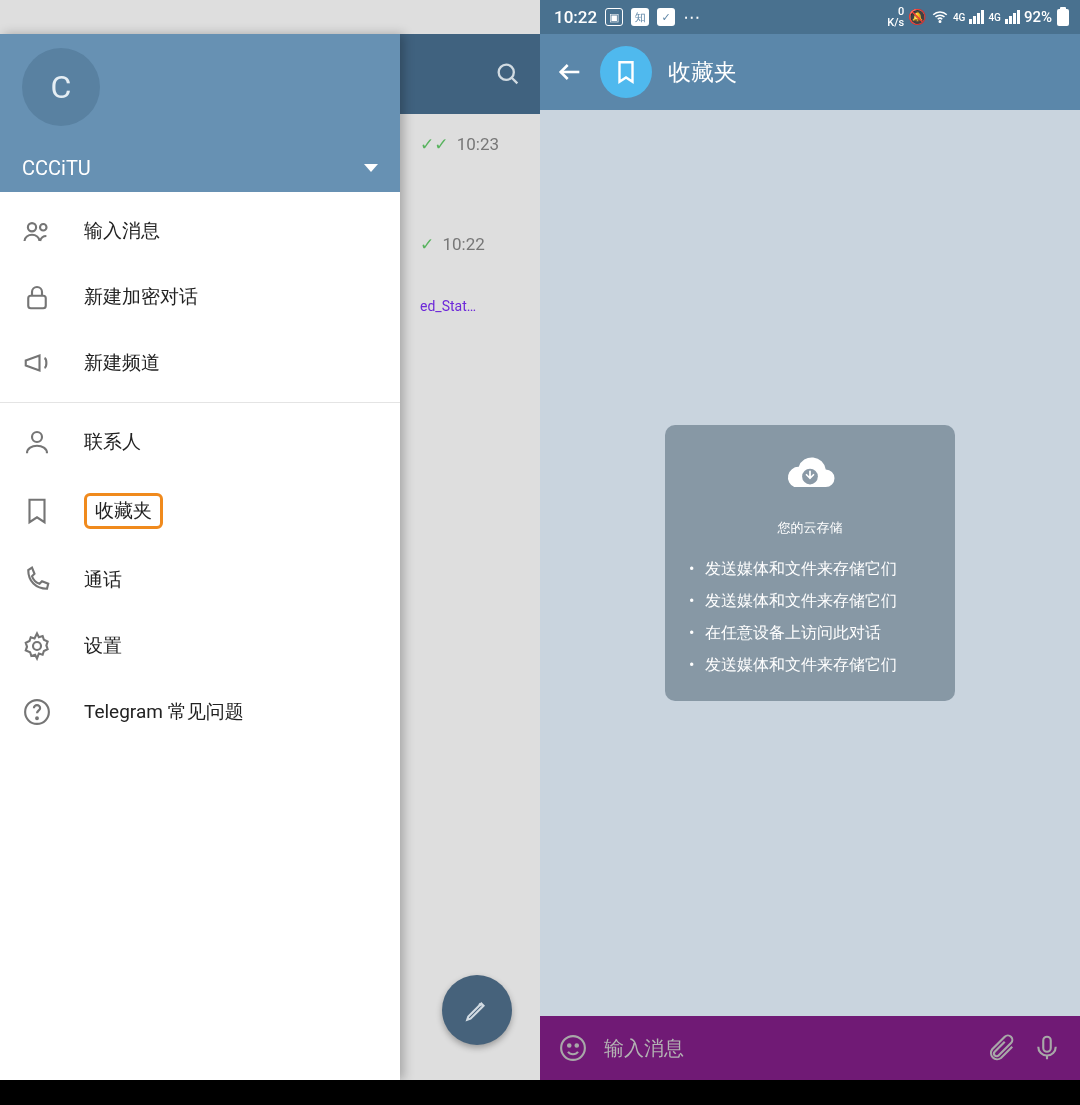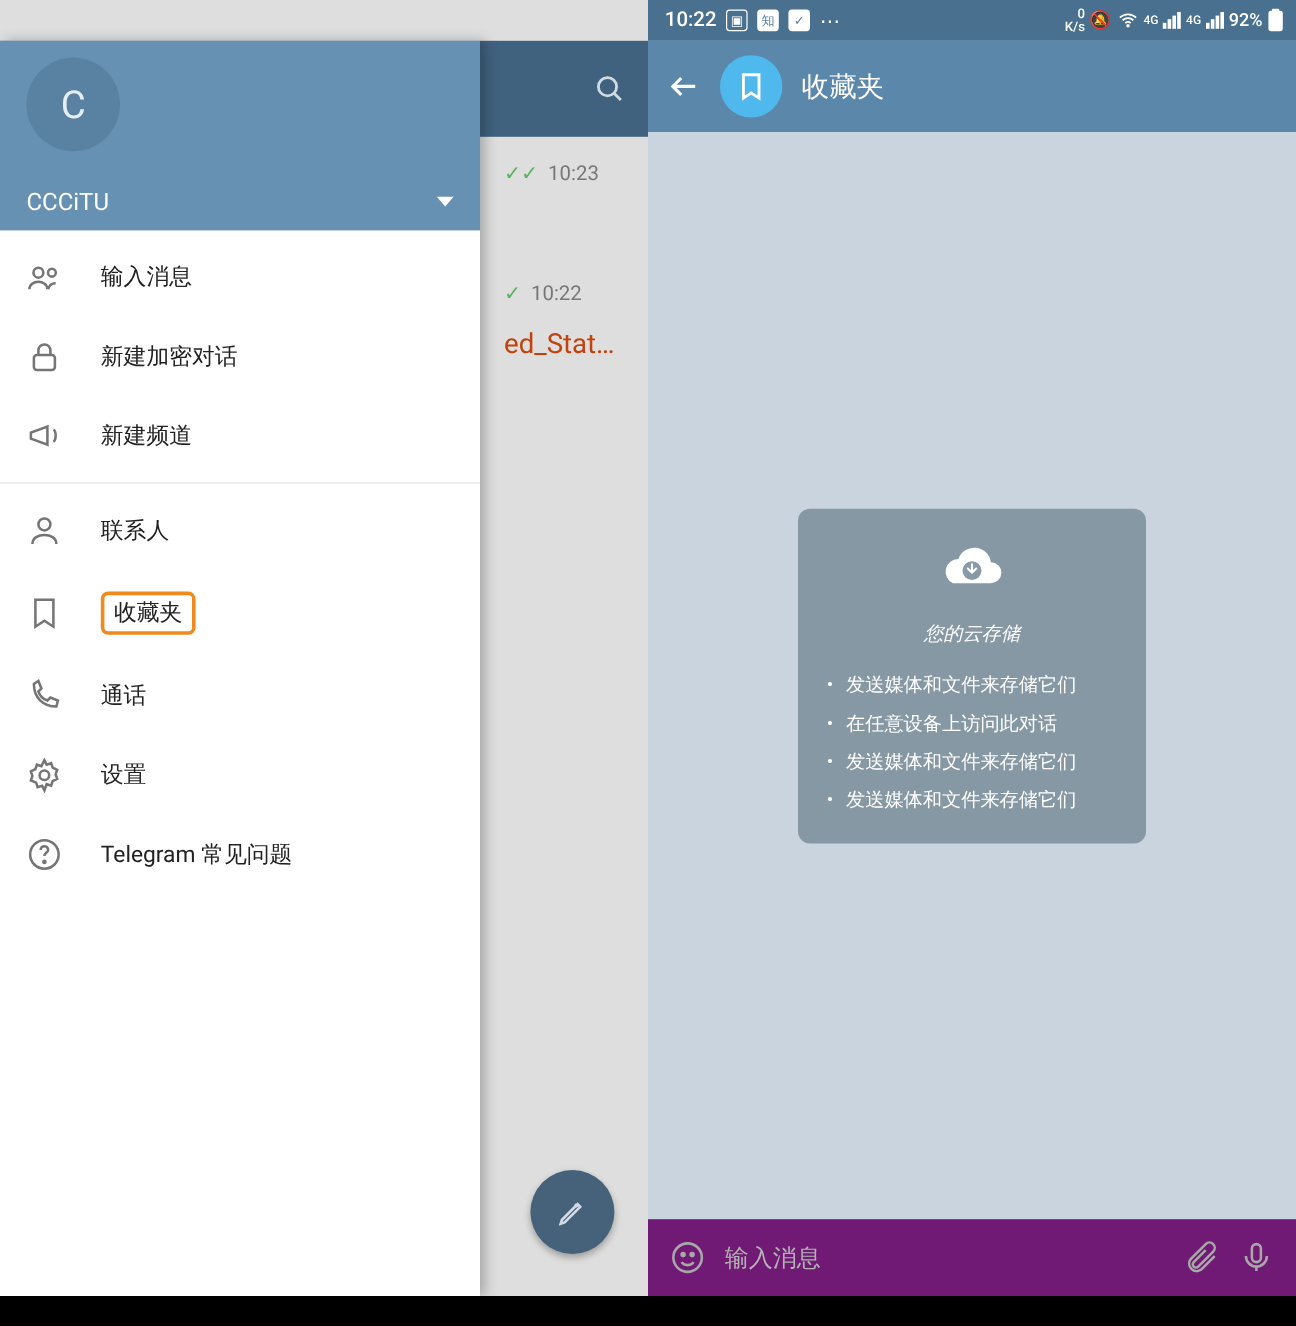--- a/index.html
+++ b/index.html
@@ -71,21 +71,21 @@
   }
   .search-icon { color:#d1dbe2; }
   .chat-preview {
     position:absolute; left:420px; right:4px;
     color:#777; font-size:17px;
   }
   .chat-preview .ticks { color:#58b35e; font-size:17px; margin-right:4px; }
   .chat-preview.t1 { top:134px; }
   .chat-preview.t2 { top:234px; }
   .chat-preview .snippet {
-    color:#c2410c; font-size:23px; margin-top:18px;
+    color:#6d28d9; font-size:14px; margin-top:44px;
     white-space:nowrap; overflow:hidden;
   }
 
   .drawer {
     position: absolute;
     left: 0; top: 34px; bottom: 25px;
     width: 400px;
     background: #fff;
     box-shadow: 4px 0 10px rgba(0,0,0,0.25);
     display:flex;
@@ -168,21 +168,21 @@
   .cloud-card {
     background:rgba(123,141,155,0.85);
     border-radius:10px;
     padding:24px 24px 20px 24px;
     color:#fff; text-align:center;
     width:290px;
   }
   .cloud-icon {
     width:56px; height:56px; margin:0 auto 14px auto;
   }
-  .cloud-title { font-size:16px; font-weight:500; margin-bottom:16px;font-style:italic; }
+  .cloud-title { font-size:13px; font-weight:500; margin-bottom:16px; }
   .cloud-list { list-style:none; text-align:left; }
   .cloud-list li {
     font-size:16px; line-height:2; position:relative; padding-left:16px;
   }
   .cloud-list li::before {
     content:"•"; position:absolute; left:0; color:#fff;
   }
   .input-bar {
     position:absolute; left:0; right:0; bottom:25px; height:64px;
     background:#701a75; display:flex; align-items:center; gap:16px;
@@ -426,22 +426,22 @@
       <div class="cloud-icon">
         <svg viewBox="0 0 64 48" width="56" height="48">
             <path fill="#fff" d="M50 20a16 16 0 0 0-31-3A12 12 0 0 0 14 40h36a10 10 0 0 0 0-20z"></path>
             <circle cx="32" cy="28" r="9" fill="#8a99a6"></circle>
             <path fill="#fff" d="M32 22v8m0 0l-4-4m4 4l4-4" stroke="#fff" stroke-width="2" stroke-linecap="round" stroke-linejoin="round"></path>
           </svg>
       </div>
       <div class="cloud-title">您的云存储</div>
       <ul class="cloud-list">
         <li>发送媒体和文件来存储它们</li>
+        <li>发送媒体和文件来存储它们</li>
         <li>在任意设备上访问此对话</li>
-        <li>发送媒体和文件来存储它们</li>
         <li>发送媒体和文件来存储它们</li>
       </ul>
     </div>
   </div>
 
   <div class="input-bar">
     <span>
       <svg width="30" height="30" viewBox="0 0 24 24" fill="none" stroke="#a8a8a8" stroke-width="1.7">
           <circle cx="12" cy="12" r="9.5"></circle>
           <circle cx="9" cy="10" r="1" fill="#a8a8a8"></circle>

